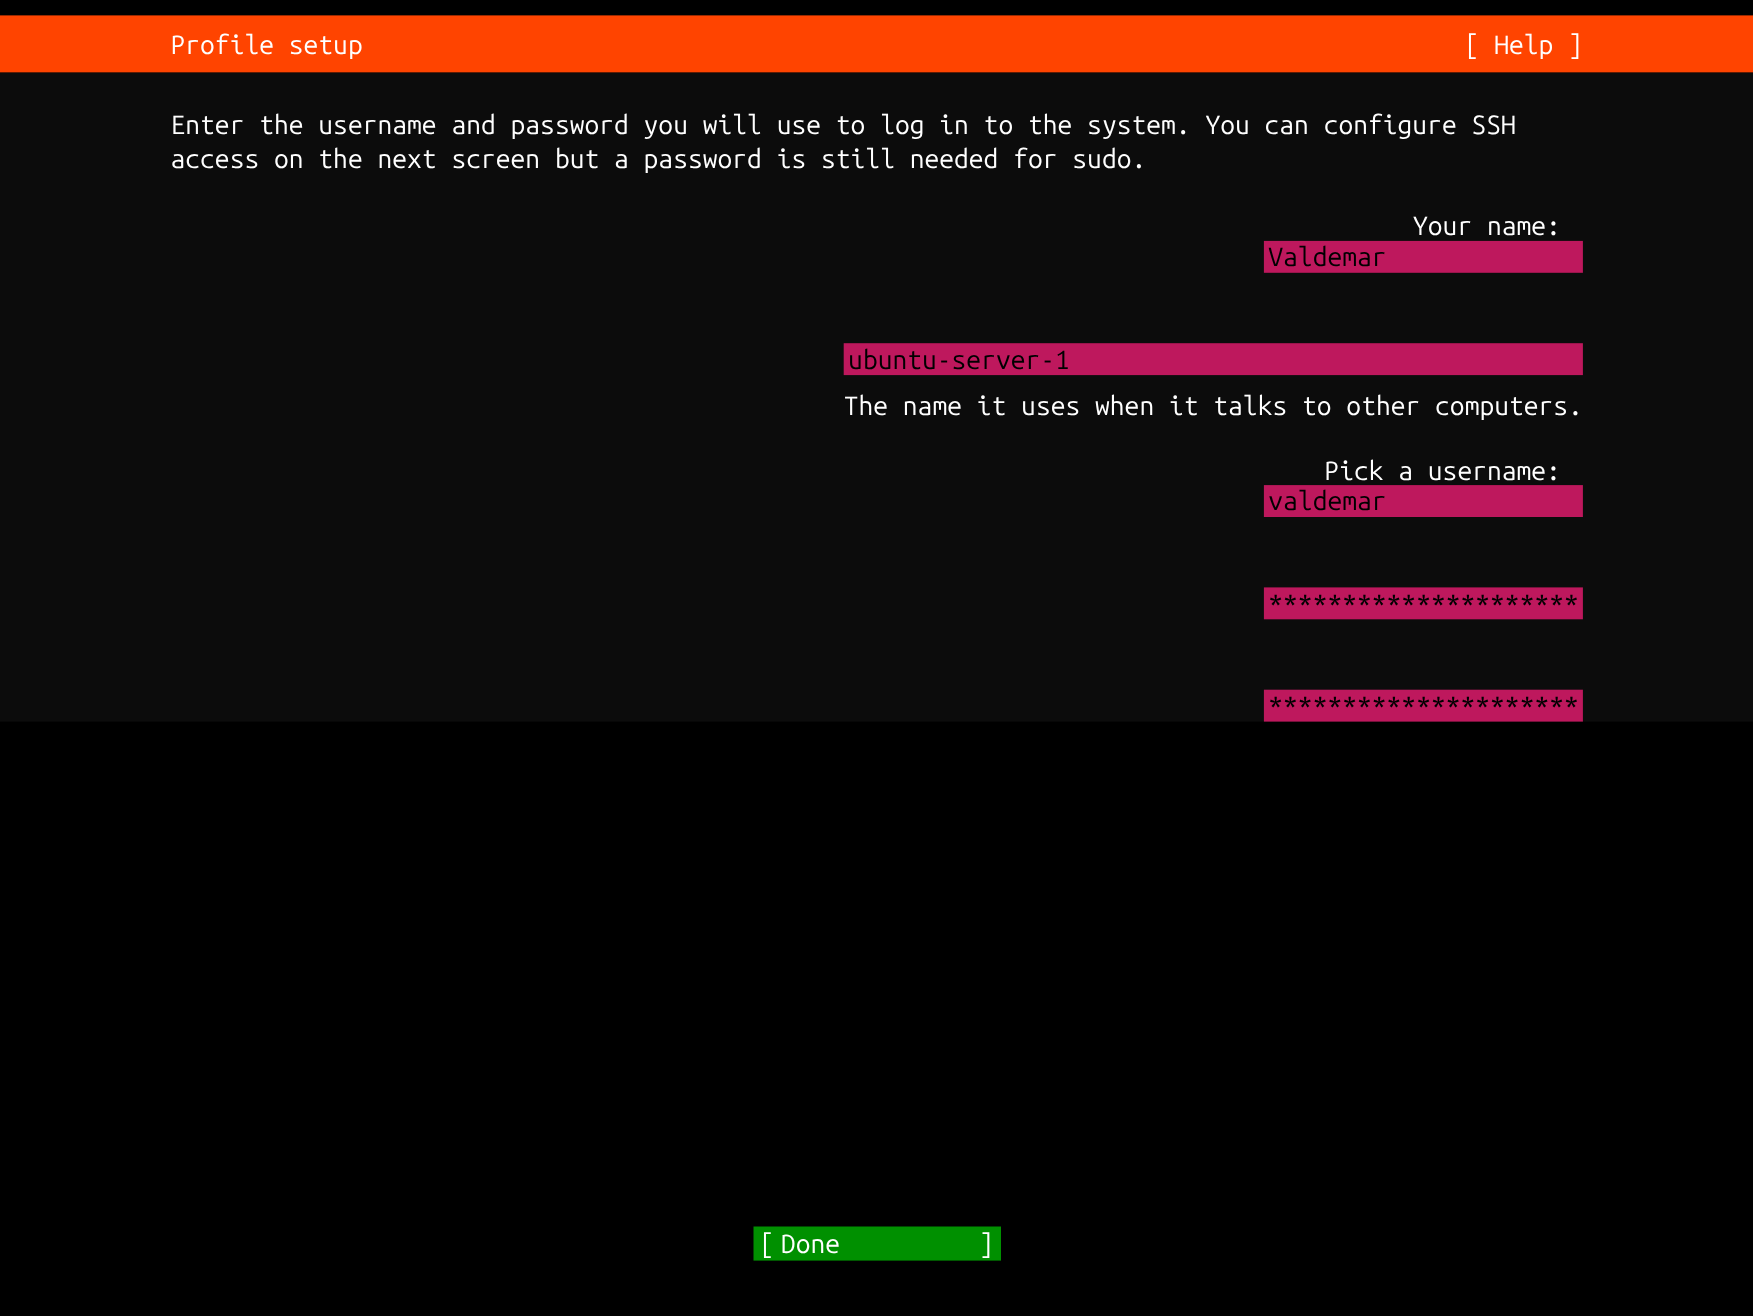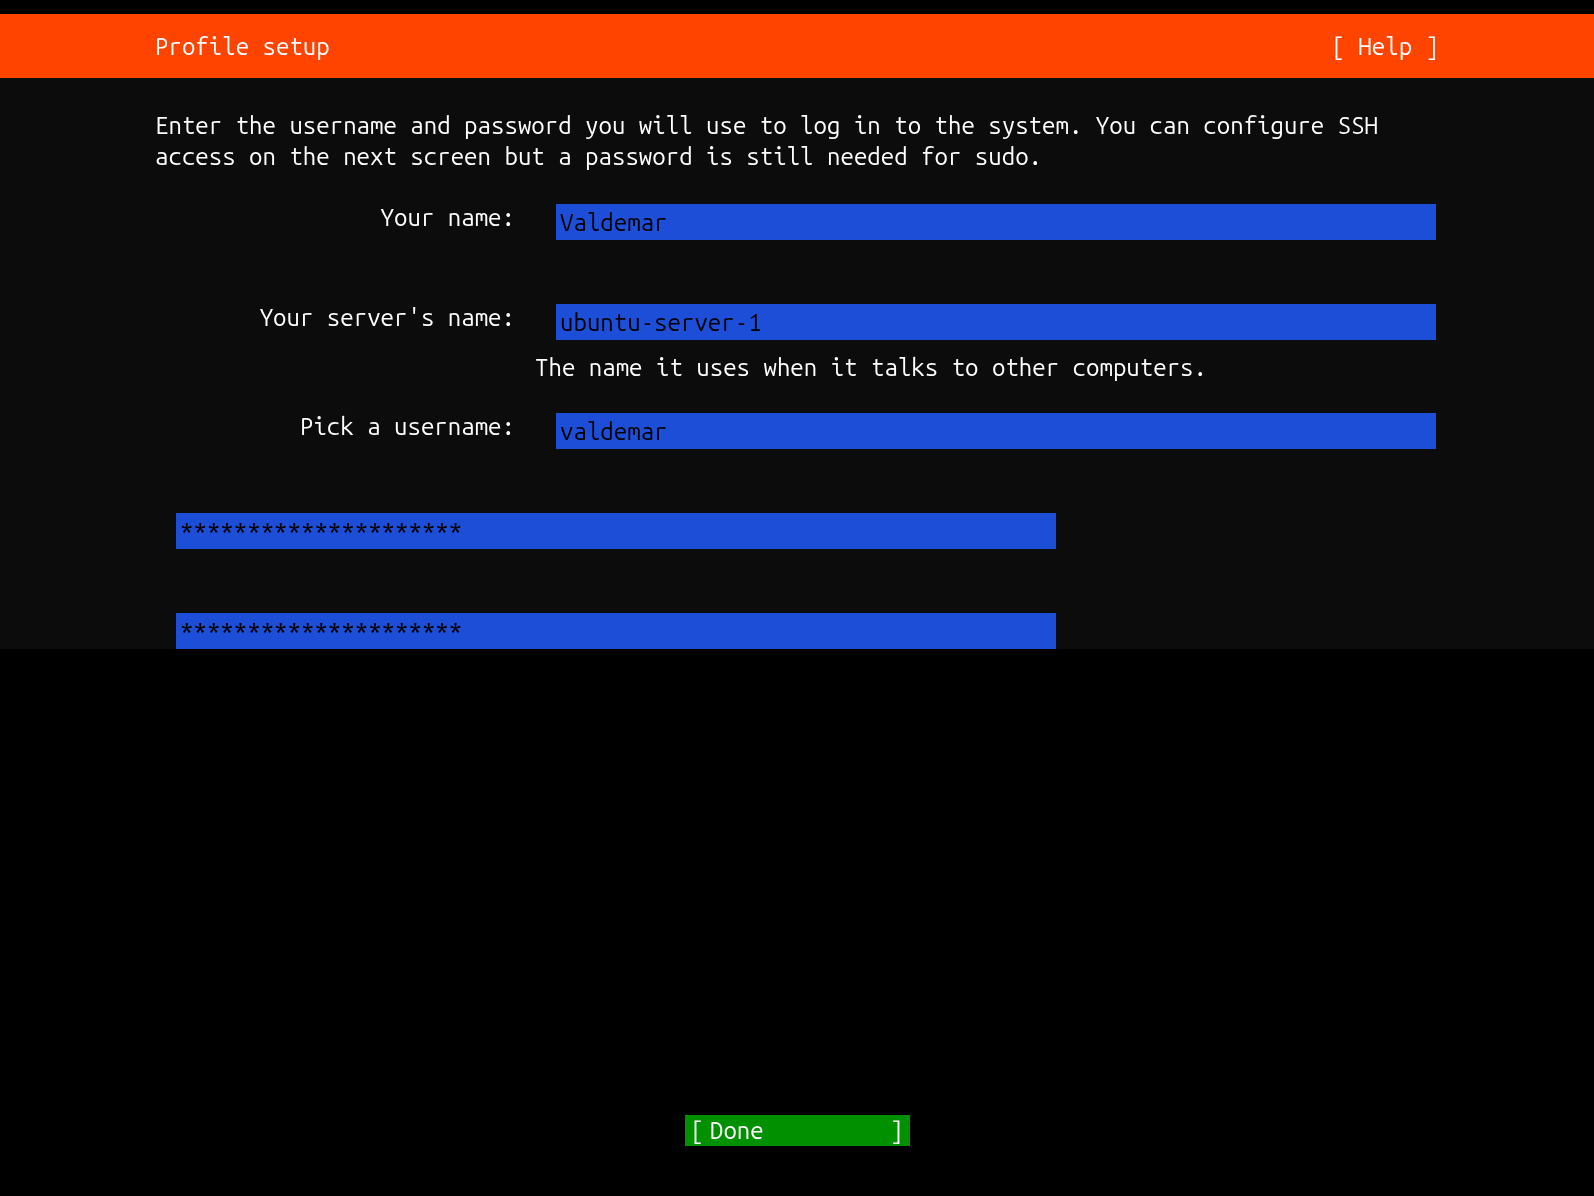--- a/index.html
+++ b/index.html
@@ -16,66 +16,66 @@
       color: #fff;
       overflow: hidden;
       position: relative;
     }
     .topbar-black {
       height: 14px;
       background: #000;
     }
     .header {
       background: #ff4400;
-      height: 64px;
+      height: 52px;
       display: flex;
       justify-content: space-between;
       align-items: center;
       padding: 0 155px;
       color: #fff;
     }
     .content {
       padding: 32px 155px 0 155px;
       background: #0c0c0c;
     }
     .description {
       color: #fff;
       line-height: 1.3;
       margin-bottom: 32px;
       max-width: 1240px;
     }
     .form-row {
       display: flex;
-      align-items: flex-start;
+      align-items: flex-end;
       margin-bottom: 64px;
+      flex-direction: column;
     }
     .form-row.with-hint {
       margin-bottom: 32px;
     }
     .label {
       width: 380px;
       text-align: right;
       padding-right: 20px;
       color: #fff;
     }
     .field-container {
       flex: 1;
       max-width: 880px;
     }
     .text-input {
       width: 100%;
-      background: #1d4ed8;
+      background: #be185d;
       color: #000;
       border: none;
       font-family: inherit;
       font-size: inherit;
-      padding: 18px 4px;
+      padding: 1px 4px;
       height: 29px;
       outline: none;
-      margin-left: 21px;
     }
     .hint {
       color: #fff;
       margin-top: 14px;
     }
     .footer {
       position: absolute;
       bottom: 50px;
       left: 0;
       right: 0;
@@ -122,21 +122,20 @@
   <div class="description">Enter the username and password you will use to log in to the system. You can configure SSH access on the next screen but a password is still needed for sudo.</div>
 
   <div class="form-row">
     <div class="label">Your name:</div>
     <div class="field-container">
       <input type="text" class="text-input" value="Valdemar" style="">
     </div>
   </div>
 
   <div class="form-row with-hint">
-    <div class="label">Your server's name:</div>
     <div class="field-container">
       <input type="text" class="text-input" value="ubuntu-server-1" style="">
       <div class="hint">The name it uses when it talks to other computers.</div>
     </div>
   </div>
 
   <div class="form-row">
     <div class="label">Pick a username:</div>
     <div class="field-container">
       <input type="text" class="text-input" value="valdemar" style="">

